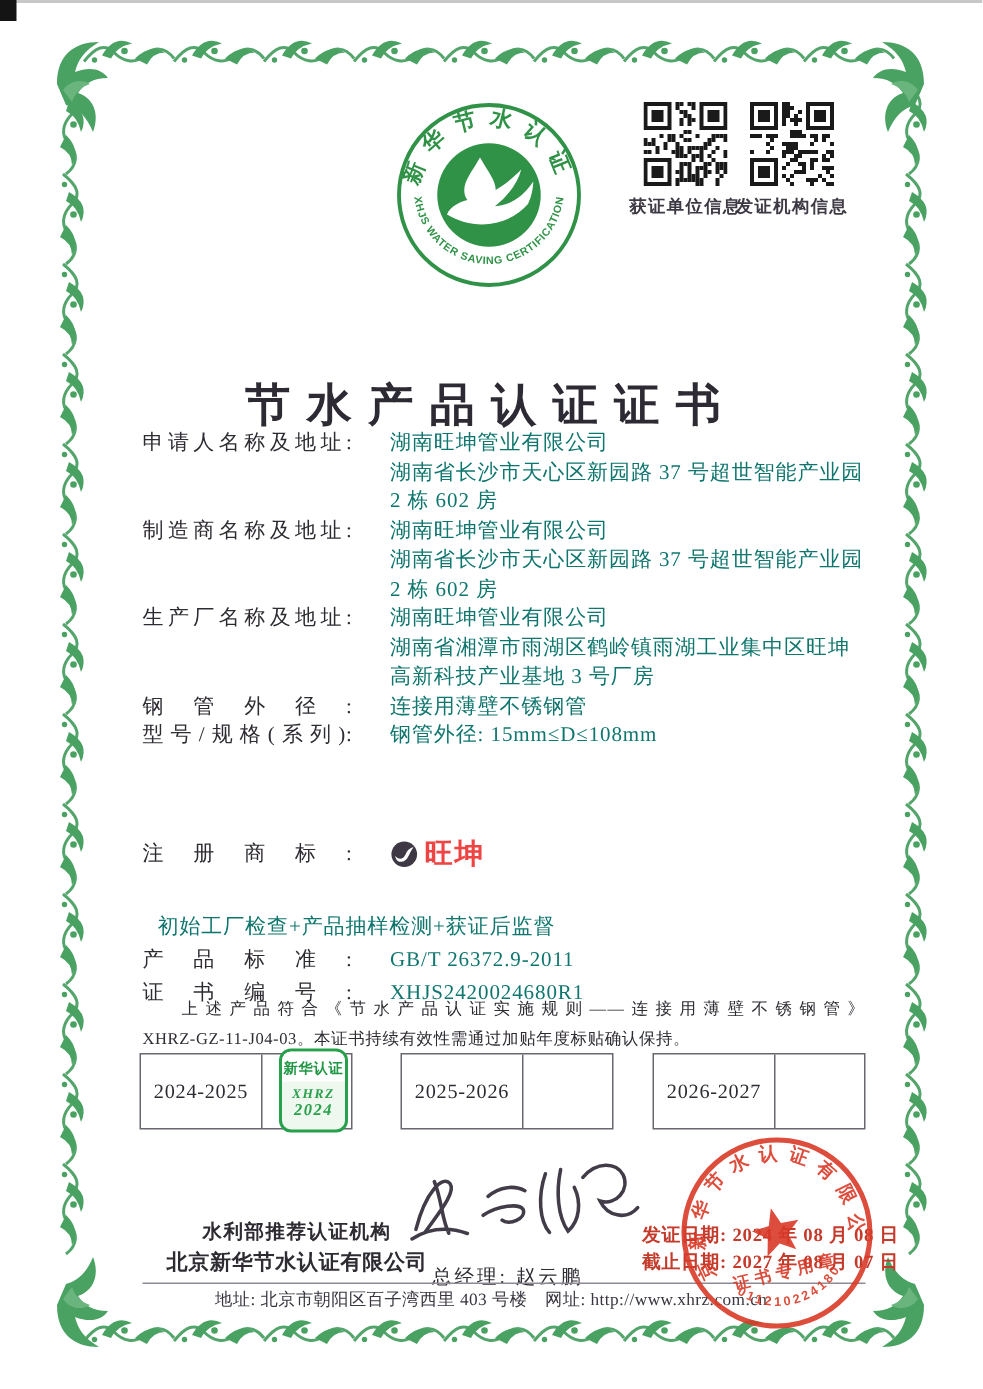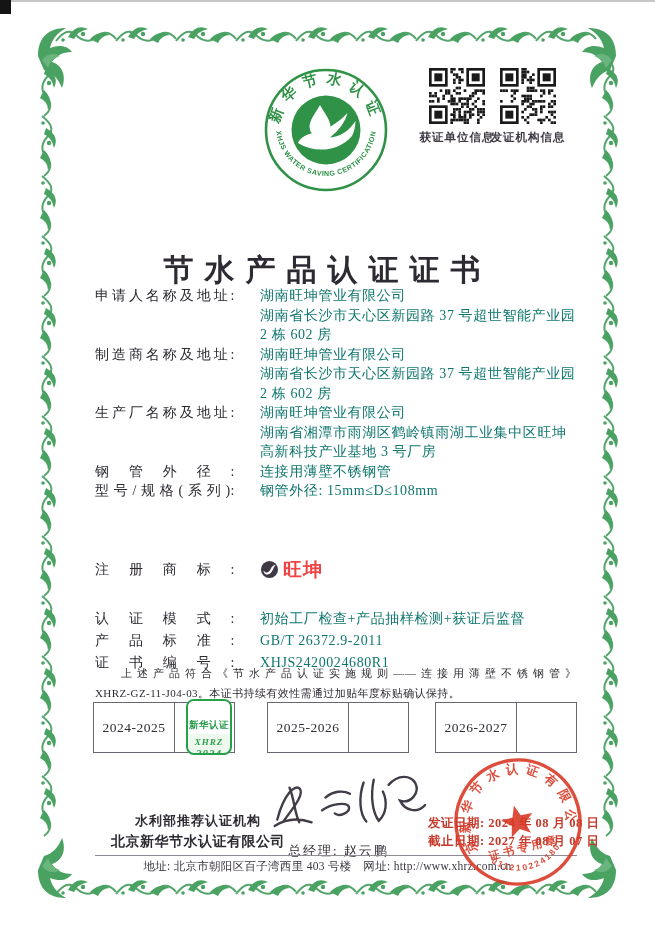--- a/index.html
+++ b/index.html
@@ -35,21 +35,21 @@
   .st1{text-align:justify;text-align-last:justify;-moz-text-align-last:justify;text-indent:26px;letter-spacing:1px;}
   .st2{letter-spacing:.4px;margin-top:1px;}
   
   .ybox{top:702px;width:140px;height:49px;border:1px solid #6b6570;background:#fff;}
   .ybox .divider{position:absolute;left:80px;top:0;width:1px;height:100%;background:#6b6570;}
   .ybox .yr{position:absolute;left:0;top:0;width:80px;height:100%;display:flex;align-items:center;justify-content:center;
     font-size:13.5px;letter-spacing:.5px;color:#2f2b33;}
   .sticker{position:absolute;left:92px;top:-4px;width:46px;height:56px;border:2px solid #27a04b;border-radius:8px;
     background:#eef8ef;box-sizing:border-box;display:flex;flex-direction:column;align-items:center;overflow:hidden;}
   .sticker .band{width:100%;background:#ffffff;text-align:center;font-family:"Liberation Sans",sans-serif;
-    font-weight:800;font-size:9.5px;color:#1f9744;padding:18px 0 2px;letter-spacing:.5px;}
+    font-weight:800;font-size:9.5px;color:#1f9744;padding:5px 0 2px;letter-spacing:.5px;}
   .sticker .xhrz{font-style:italic;font-weight:800;font-size:9px;color:#2aa04c;margin-top:3px;letter-spacing:1px;}
   .sticker .year{font-style:italic;font-weight:800;font-size:11px;color:#2aa04c;letter-spacing:1px;}
   
   .org{left:78px;top:812px;width:240px;text-align:center;color:#2f2b33;}
   .org .l1{font-size:13px;font-weight:600;letter-spacing:1px;}
   .org .l2{font-size:14px;font-weight:700;letter-spacing:.5px;margin-top:3px;}
   .signature{left:268px;top:770px;}
   .signer{left:288px;top:842px;font-size:13px;letter-spacing:2px;color:#2f2b33;}
   .dates{left:428px;top:814px;font-size:12.5px;line-height:18px;color:#c43a2b;letter-spacing:.5px;font-weight:600;}
   .stamp{left:447px;top:751px;z-index:5;opacity:.9;}
@@ -431,21 +431,20 @@
         <circle cx="10" cy="10" r="9" fill="#3e3844"></circle>
         <path d="M3.5 11 C6 14 9 14 11 10 C12 7.5 13.5 5.5 16.5 5 C13 9 13 16 6.5 15.2 C5 15 4 13 3.5 11 Z" fill="#ffffff"></path>
       </svg>
       <span>旺坤</span>
     </div>
   </div>
 </div>
 
 <div class="abs certrows">
   <div class="frow">
-    <div class="flabel">认证模式:</div>
     <div class="fvalue">初始工厂检查+产品抽样检测+获证后监督</div>
   </div>
   <div class="frow">
     <div class="flabel">产品标准:</div>
     <div class="fvalue">GB/T 26372.9-2011</div>
   </div>
   <div class="frow">
     <div class="flabel">证书编号:</div>
     <div class="fvalue">XHJS2420024680R1</div>
   </div>

